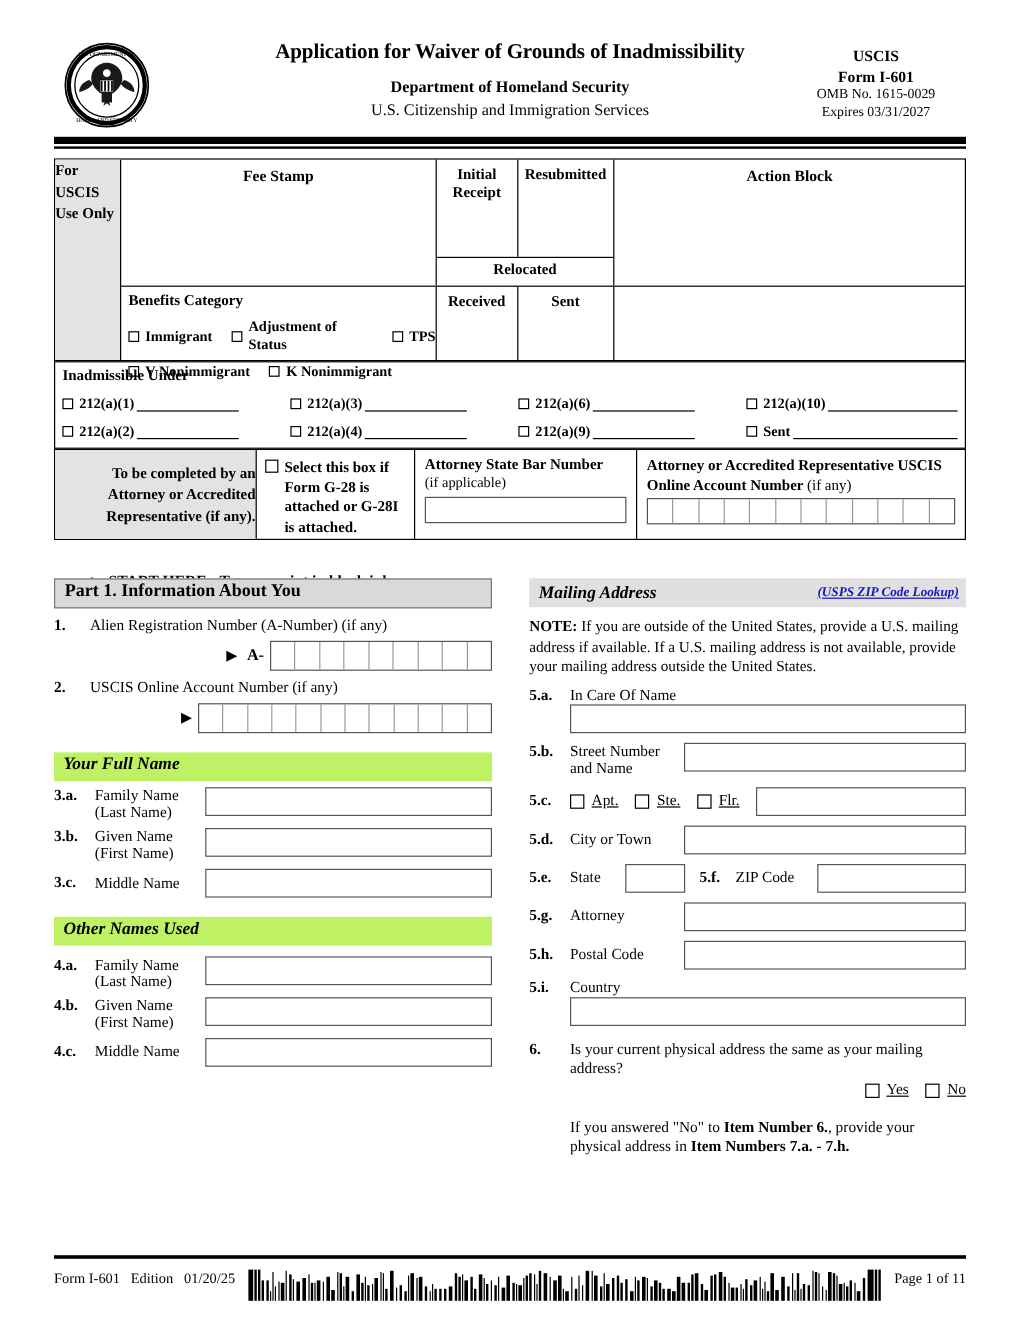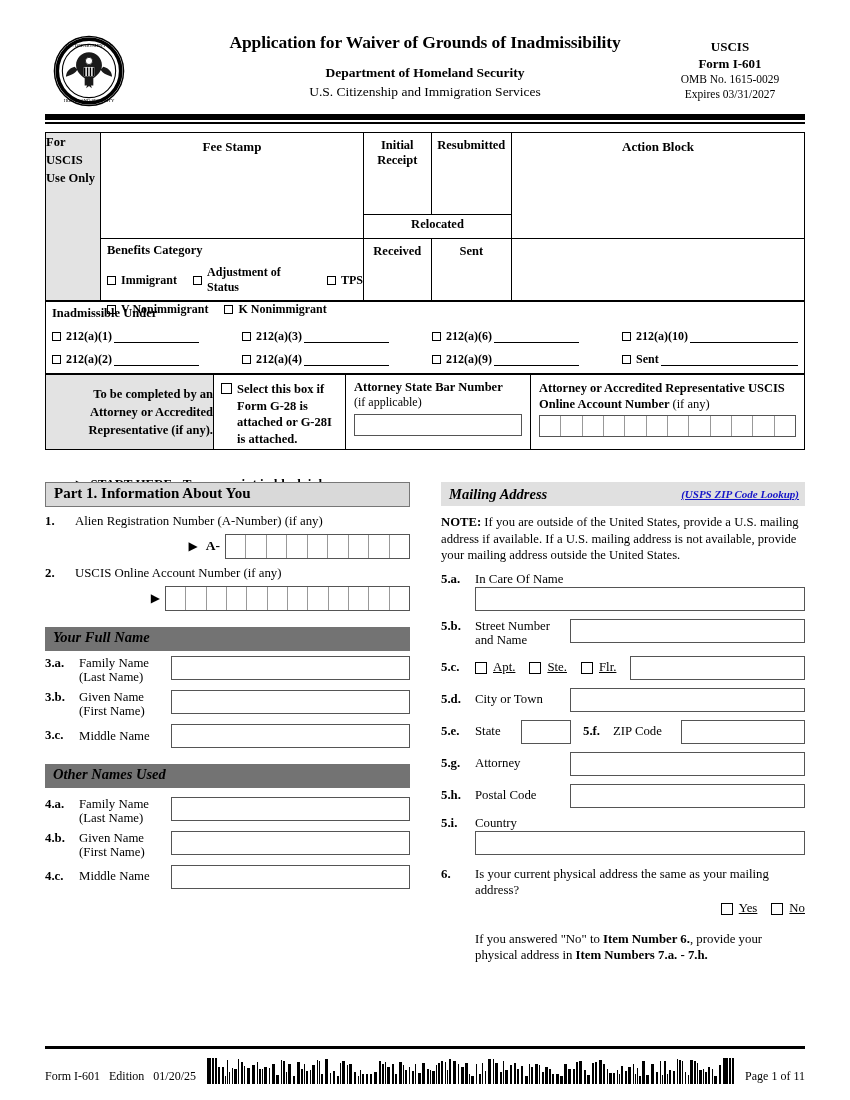--- a/index.html
+++ b/index.html
@@ -79,21 +79,21 @@
   
   .starthere { position:absolute; left:60px; top:476px; font-size:13px; font-weight:bold;margin-left:16px; }
   .tri { display:inline-block; margin-right:6px; font-size:11px; }
 
   
   .colL { position:absolute; left:45px; top:482px; width:365px; }
   .colR { position:absolute; left:441px; top:482px; width:364px; }
 
   .parthdr { background:#d9d9d9; border:1.4px solid #777; height:25px;
              font-size:15px; font-weight:bold; padding:2px 0 0 8px; }
-  .subhdr { background:#737373; height:24px; font-size:14.5px; font-weight:bold;
+  .subhdr { background:#bef264; height:24px; font-size:14.5px; font-weight:bold;
             font-style:italic; padding:2px 0 0 8px; }
   .subhdr-row { display:flex; align-items:center; justify-content:space-between;
                 background:#e0e0e0; height:24px; padding:0 6px 0 8px; }
   .subhdr-row .lbl { font-size:14.5px; font-weight:bold; font-style:italic; }
   .zlink { font-size:11px; font-weight:bold; font-style:italic; color:#1414c8;
            text-decoration:underline; }
 
   .qrow { display:flex; margin-top:7px; font-size:12.8px; }
   .qnum { width:30px; font-weight:bold; flex:none; }
   .qnum-w { width:34px; font-weight:bold; flex:none; }
@@ -109,21 +109,21 @@
   .note { font-size:12.7px; line-height:1.3; margin-top:8px; }
   .rrow { display:flex; align-items:flex-start; margin-top:8px; font-size:12.8px; }
   .rnum { width:34px; font-weight:bold; flex:none; }
   .rlbl { width:95px; line-height:1.14; flex:none; }
   .inline-cb { display:flex; align-items:center; font-size:12.8px; margin-right:14px;text-decoration:underline; }
   .inline-cb .cb { width:12px; height:12px; margin-right:6px; }
 
   
   .foot-rule { position:absolute; left:45px; top:1046px; width:760px; height:3px; background:#000; }
   .foot { position:absolute; left:45px; top:1058px; width:760px; display:flex;
-          align-items:flex-end; justify-content:space-between; font-size:12px; }
+          align-items:flex-start; justify-content:space-between; font-size:12px; }
   .barcode { height:26px; display:flex; align-items:flex-end; }
   .barcode span { display:inline-block; background:#000; margin-right:1px; }
 </style>
 </head>
 <body>
 
 <div class="page">
 
   <div class="hdr">
     <div class="seal">

